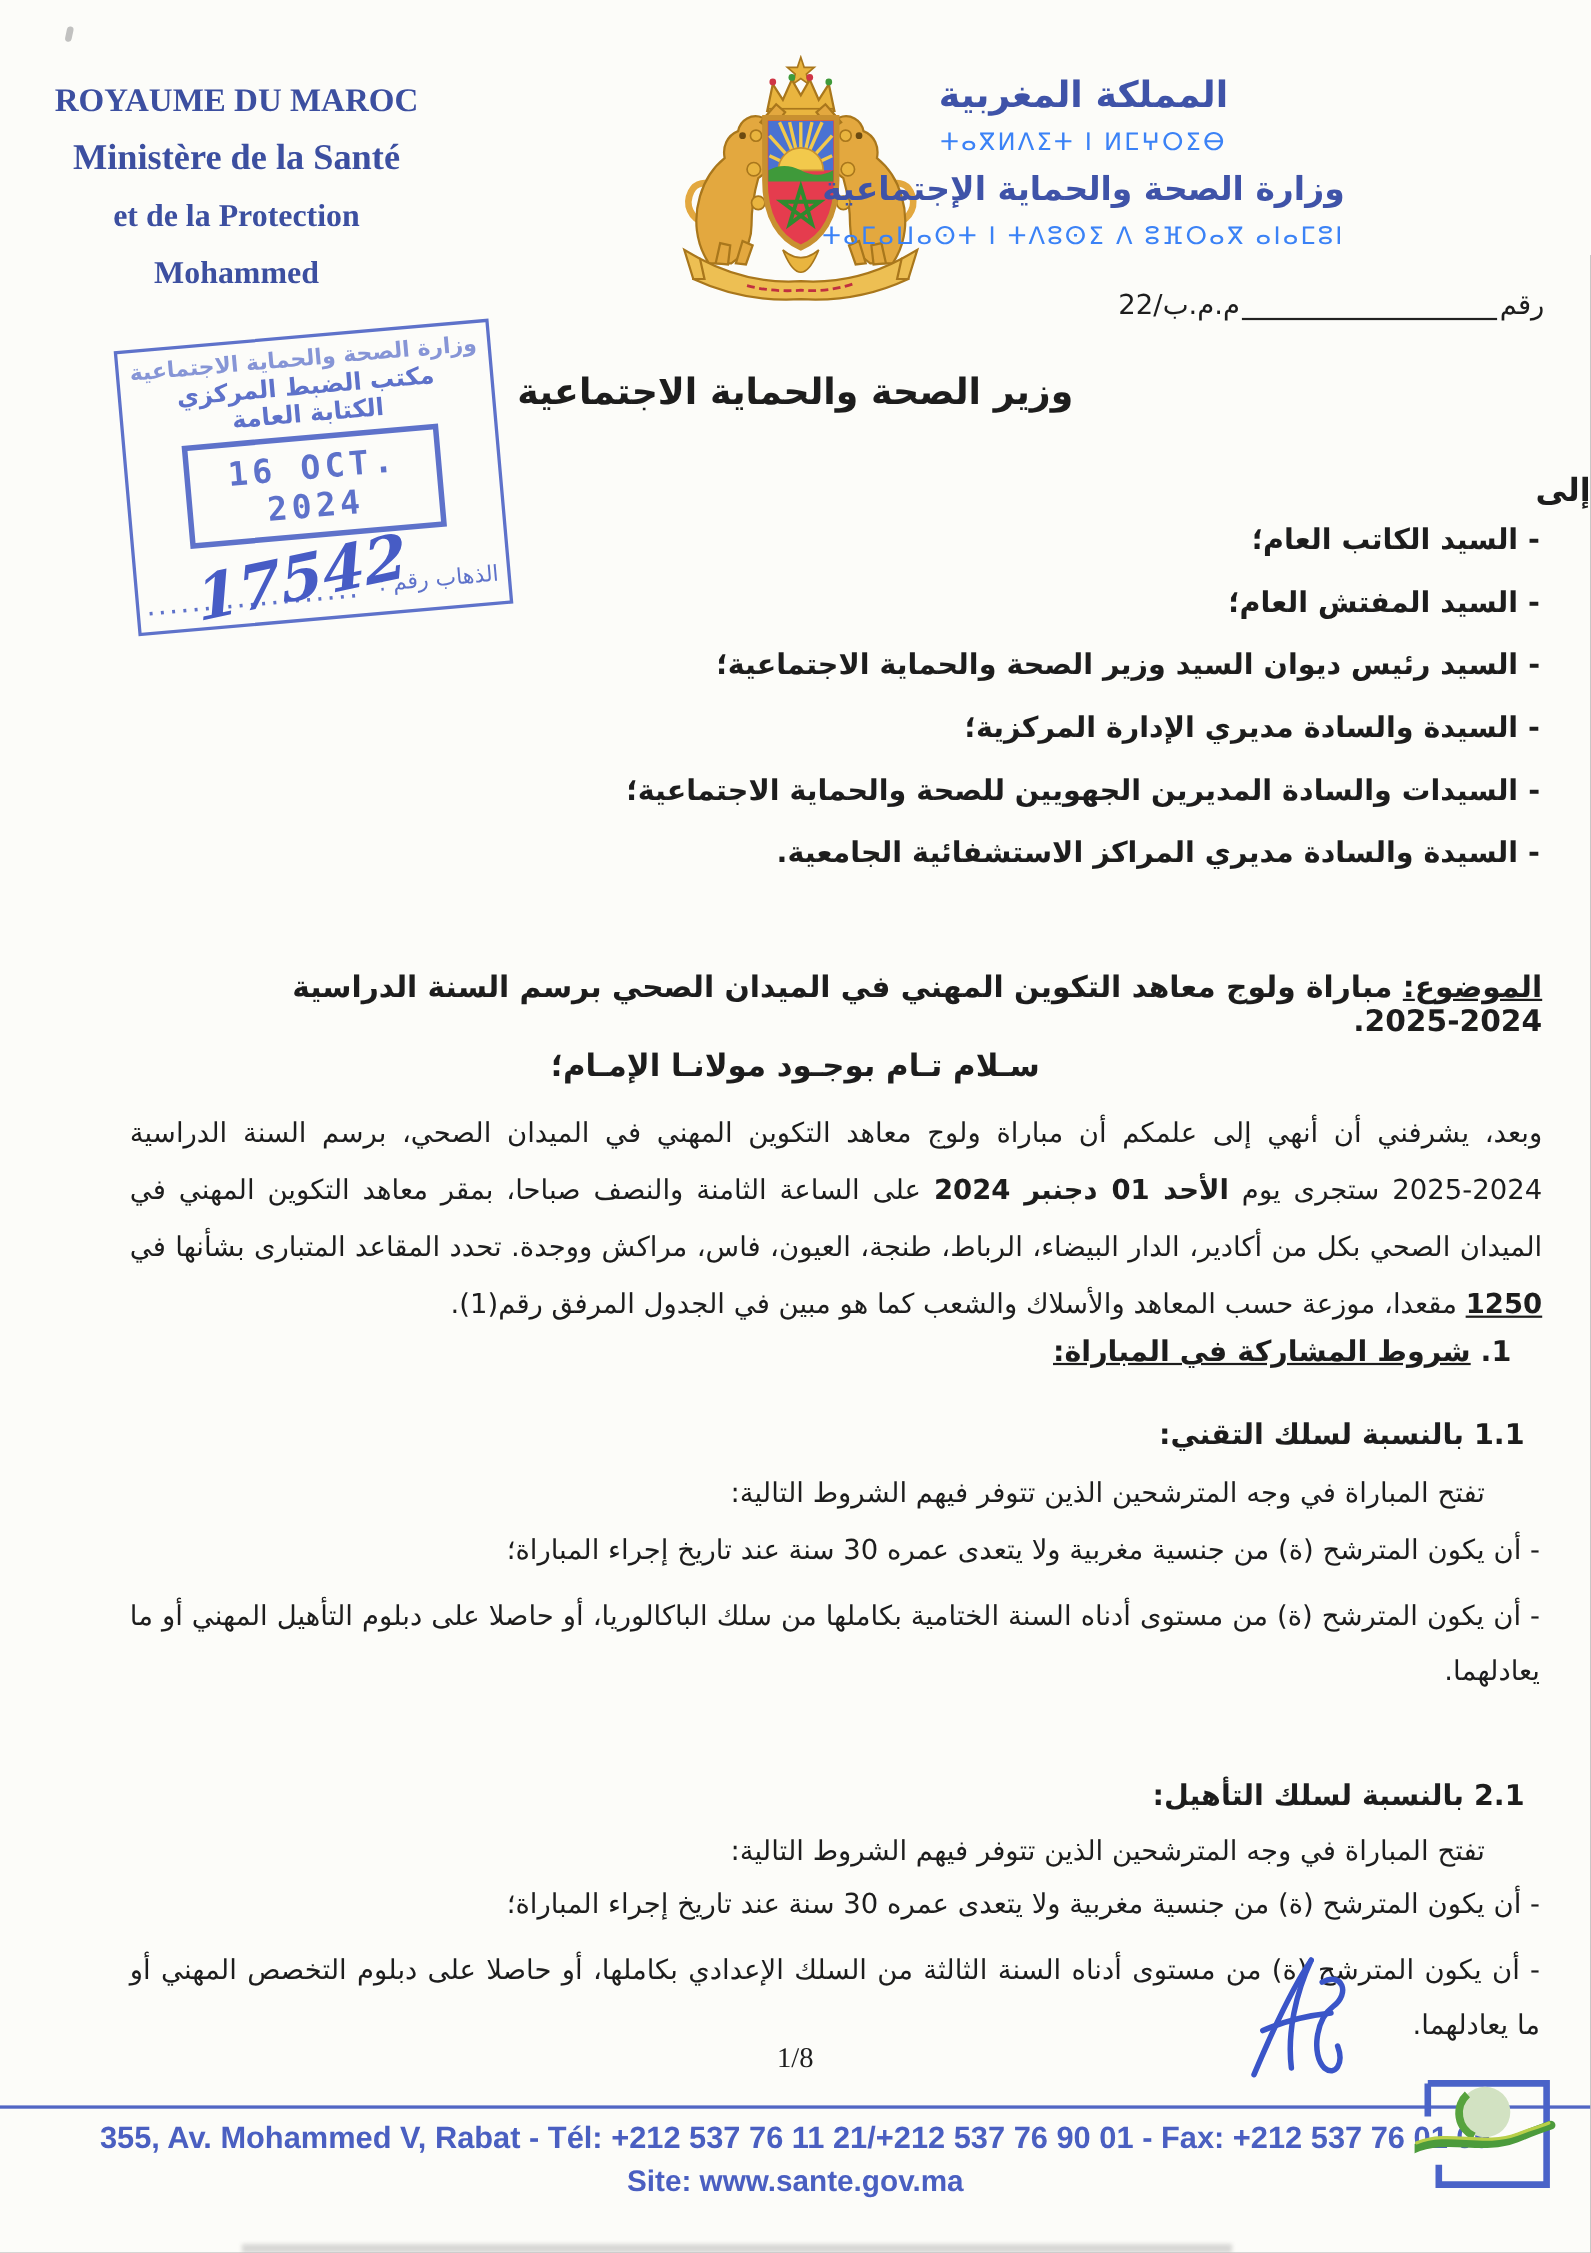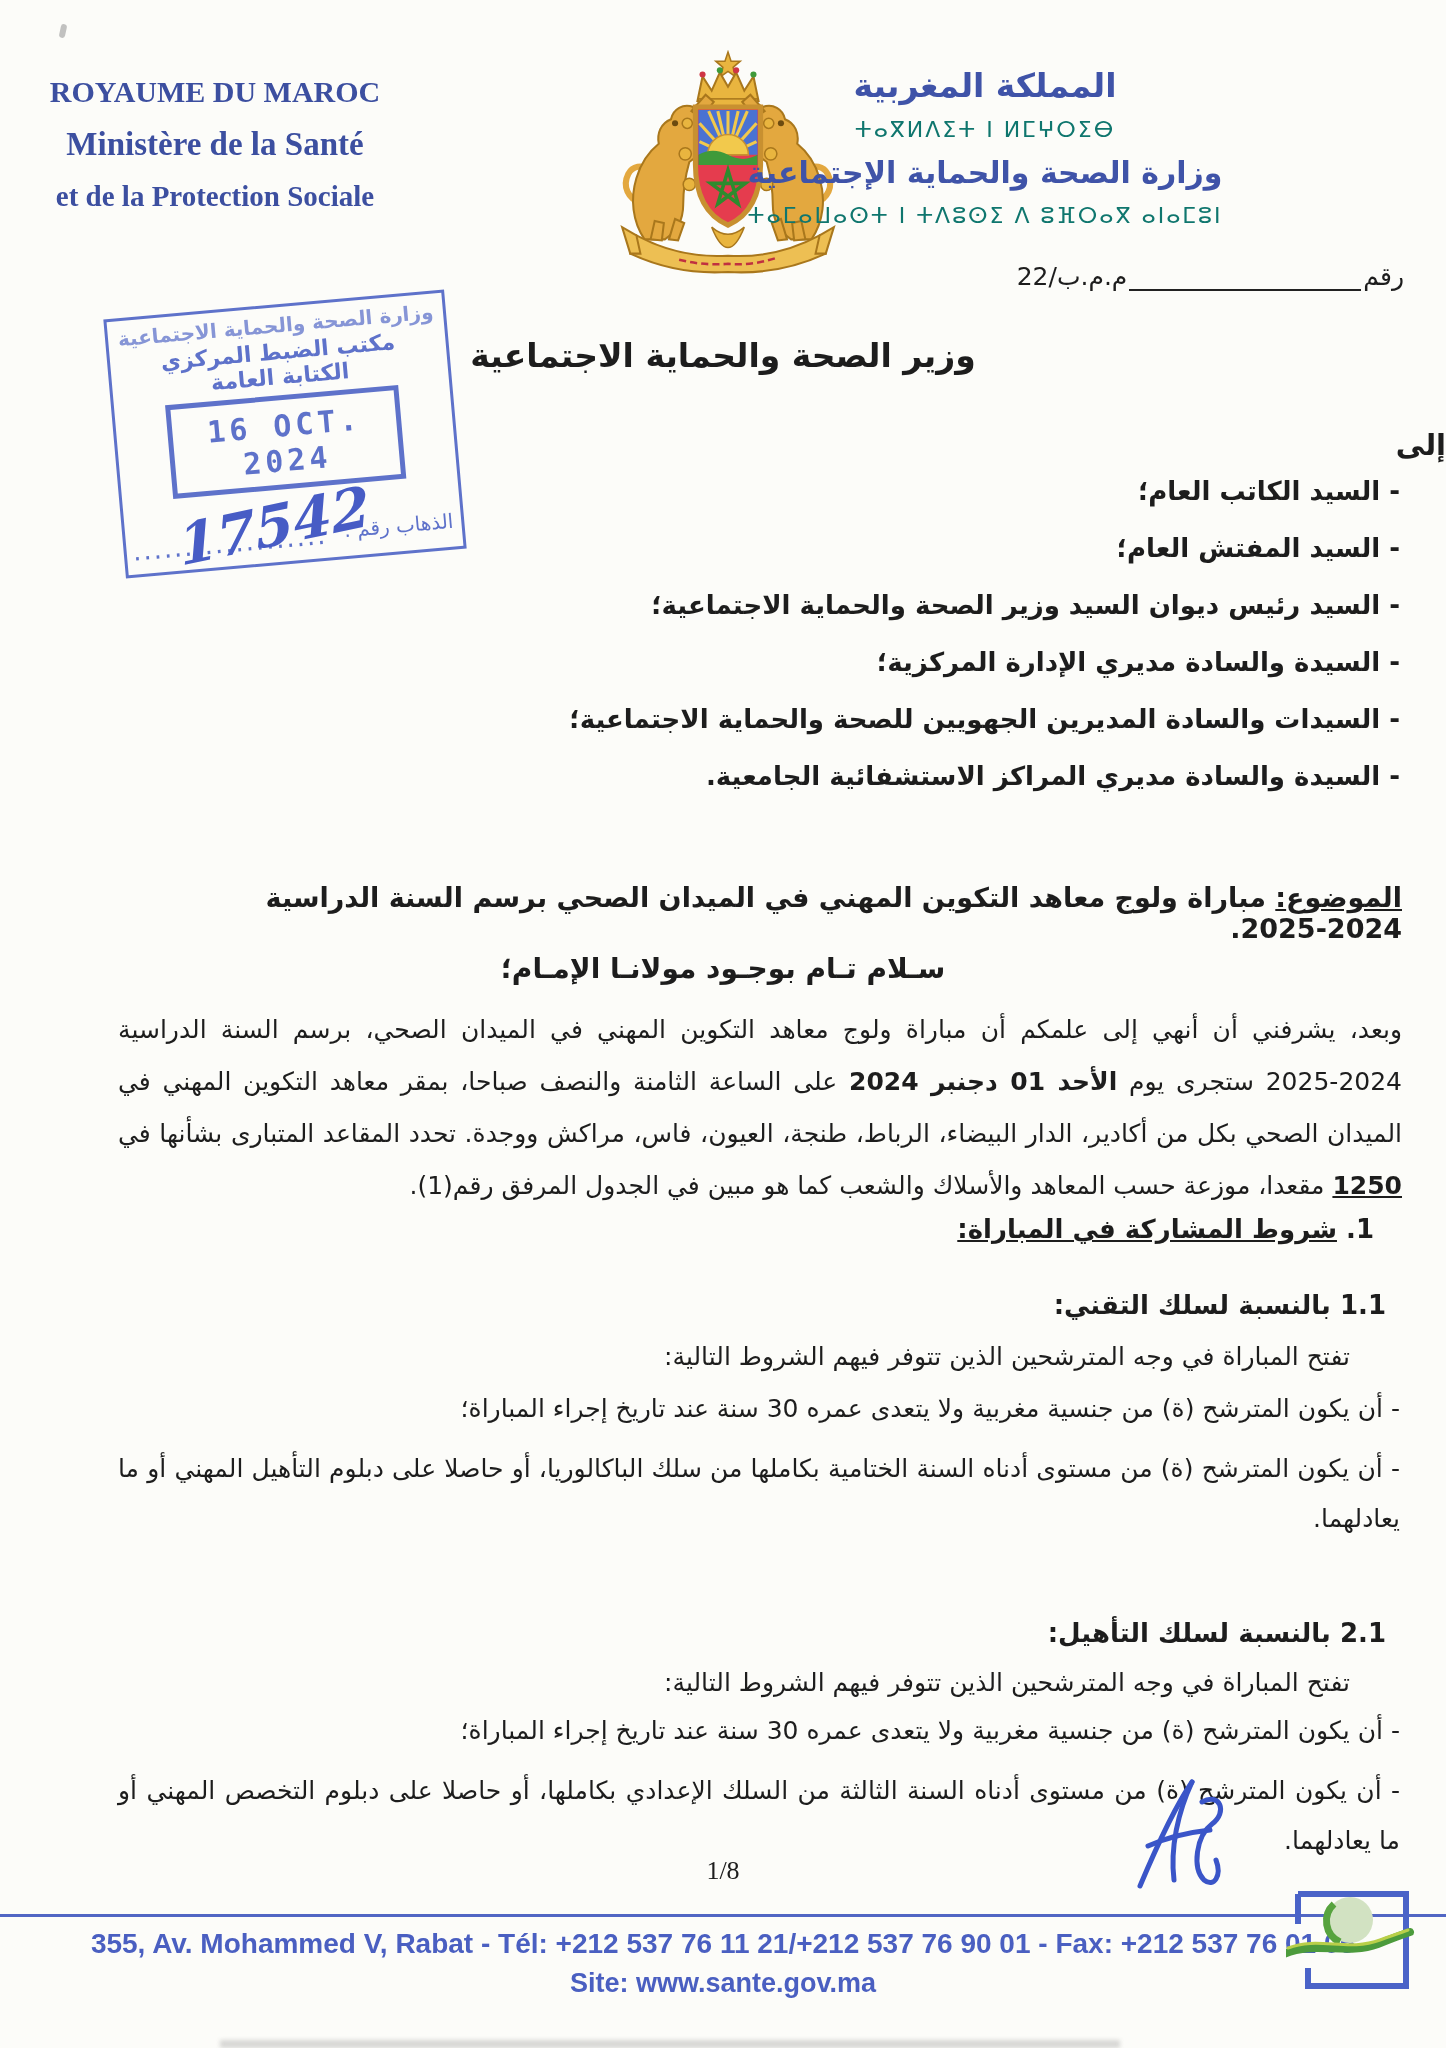--- a/index.html
+++ b/index.html
@@ -14,21 +14,21 @@
   
   .hdr-left{left:40px;top:66px;width:350px;text-align:center;color:#3c4fa0;
             font-family:"Liberation Serif",serif;font-weight:bold;}
   .hdr-left .l1{font-size:30px;line-height:52px;}
   .hdr-left .l2{font-size:33px;line-height:52px;}
   .hdr-left .l3{font-size:29px;line-height:52px;}
 
   
   .hdr-right{left:730px;top:62px;width:510px;text-align:center;color:#3f53a8;}
   .hdr-right .k{font-size:33px;font-weight:bold;line-height:48px;}
-  .hdr-right .t{font-size:22px;line-height:40px;letter-spacing:2px;color:#0f766e;}
+  .hdr-right .t{font-size:22px;line-height:40px;letter-spacing:2px;color:#3b82f6;}
   .hdr-right .m{font-size:30px;font-weight:bold;line-height:46px;}
 
   .ref{top:262px;right:42px;width:620px;font-size:25px;display:flex;align-items:flex-end;}
   .ref .fill{flex:0 0 232px;border-bottom:2px solid #222;height:24px;margin:0 2px;}
 
   .doc-title{top:336px;left:0;width:100%;text-align:center;font-size:33px;font-weight:bold;}
   .doc-to{top:428px;left:0;width:100%;text-align:right;font-size:29px;font-weight:bold;}
 
   
   .stamp{left:114px;top:304px;width:336px;height:254px;border:3px solid #5368c7;
@@ -76,21 +76,21 @@
 </head>
 <body>
 
 <div class="page">
 
   <div class="abs corner-mark"></div>
 
   <div class="abs hdr-left">
     <div class="l1">ROYAUME DU MAROC</div>
     <div class="l2">Ministère de la Santé</div>
-    <div class="l3">et de la Protection Sociale</div>
+    <div class="l3">et de la Protection Mohammed</div>
   </div>
 
   <div class="abs" style="left:596px;top:50px;width:264px;height:224px;">
     <svg viewBox="0 0 240 220" width="264" height="224">
 
       <path d="M120,2 l3,9 9,0 -7,6 2,9 -7,-5 -7,5 2,-9 -7,-6 9,0 z" fill="#e9b53f" stroke="#a9771c" stroke-width="1.5"></path>
 
       <path d="M90,50 L95,26 L104,40 L112,22 L120,36 L128,22 L136,40 L145,26 L150,50 Z" fill="#e9b53f" stroke="#a9771c" stroke-width="2"></path>
       <circle cx="95" cy="24" r="3" fill="#cf3545"></circle>
         <circle cx="112" cy="20" r="3" fill="#3f9a3a"></circle>

